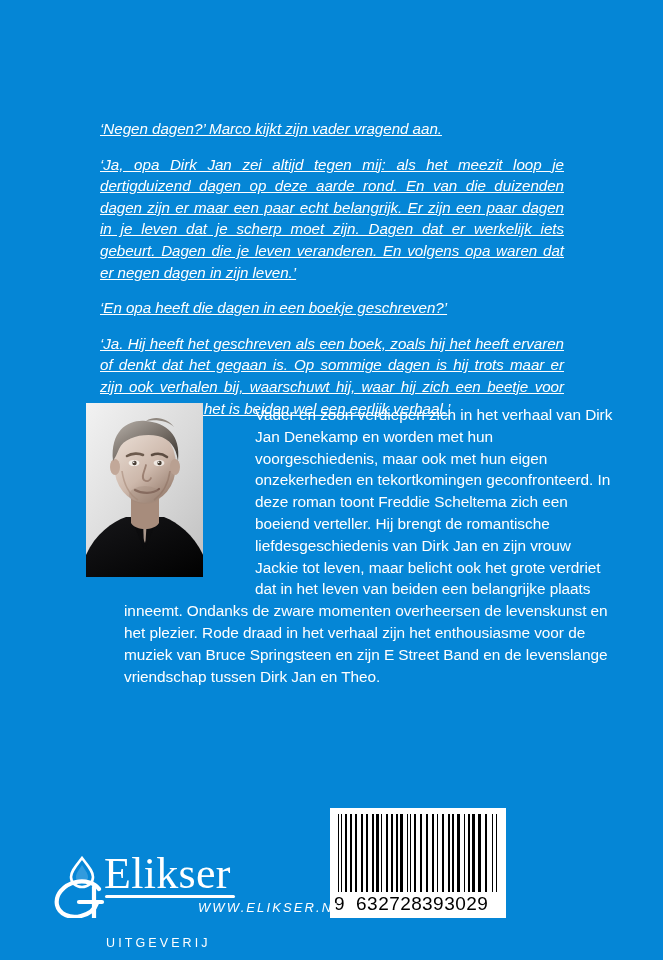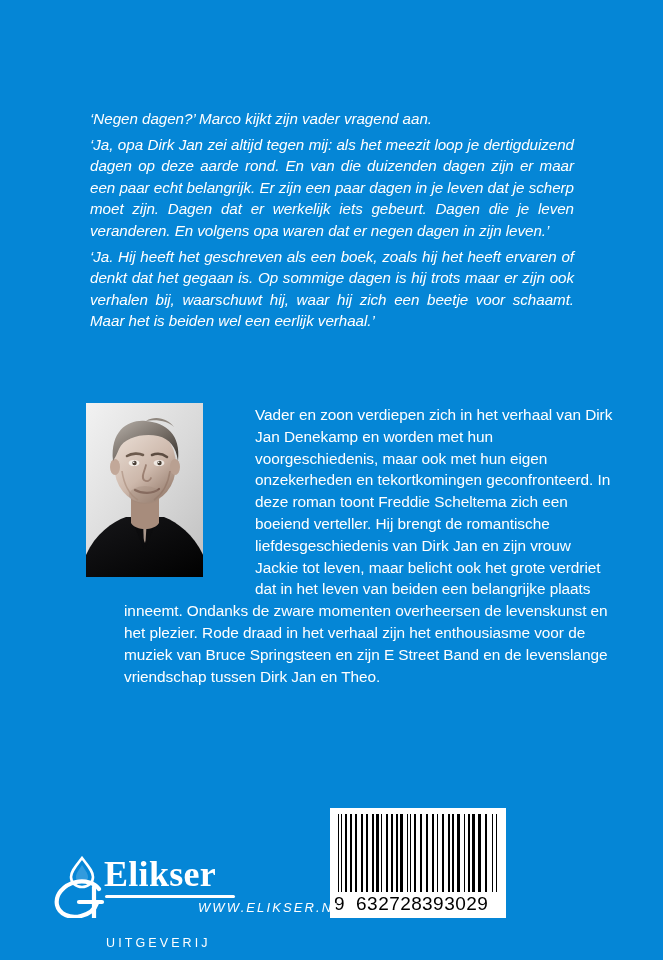--- a/index.html
+++ b/index.html
@@ -24,21 +24,22 @@
     top: 104px;
     width: 492px;
     color: #ffffff;
     font-style: italic;
     font-size: 15.2px;
     line-height: 21.6px;
     text-align: justify;
     letter-spacing: -0.05px;
   }
   .excerpt p {
-    margin: 4px;
+    margin: 14px;
+    text-decoration: underline;
   }
   .excerpt p.nojust {
     text-align: left;
   }
 
   
   .photo {
     position: absolute;
     left: 86px;
     top: 403px;
@@ -137,24 +138,23 @@
     top: 0;
     width: 58px;
     height: 62px;
   }
   .logo-name {
     position: absolute;
     left: 52px;
     top: -2px;
     color: #ffffff;
     font-family: "Liberation Serif", serif;
-    font-size: 36px;
+    font-size: 44px;
     line-height: 40px;
     letter-spacing: 0.3px;
-    font-weight: bold;
   }
   .logo-rule {
     position: absolute;
     left: 53px;
     top: 39px;
     width: 130px;
     height: 3px;
     background: #ffffff;
     border-radius: 2px;
   }
@@ -180,20 +180,21 @@
   }
 </style>
 </head>
 <body>
 
 <div class="cover">
 
   <div class="excerpt">
     <p class="nojust">‘Negen dagen?’ Marco kijkt zijn vader vragend aan.</p>
     <p>‘Ja, opa Dirk Jan zei altijd tegen mij: als het meezit loop je dertigduizend dagen op deze aarde rond. En van die duizenden dagen zijn er maar een paar echt belangrijk. Er zijn een paar dagen in je leven dat je scherp moet zijn. Dagen dat er werkelijk iets gebeurt. Dagen die je leven veranderen. En volgens opa waren dat er negen dagen in zijn leven.’</p>
+    <p class="nojust">‘En opa heeft die dagen in een boekje geschreven?’</p>
     <p>‘Ja. Hij heeft het geschreven als een boek, zoals hij het heeft ervaren of denkt dat het gegaan is. Op sommige dagen is hij trots maar er zijn ook verhalen bij, waarschuwt hij, waar hij zich een beetje voor schaamt. Maar het is beiden wel een eerlijk verhaal.’</p>
   </div>
 
   <div class="photo">
     <svg viewBox="0 0 117 174" preserveAspectRatio="none">
       <defs>
         <linearGradient id="bgg" x1="0" y1="0" x2="1" y2="1">
           <stop offset="0%" stop-color="#f2f2f2"></stop>
           <stop offset="55%" stop-color="#d9d9d9"></stop>
           <stop offset="100%" stop-color="#bfbfbf"></stop>

